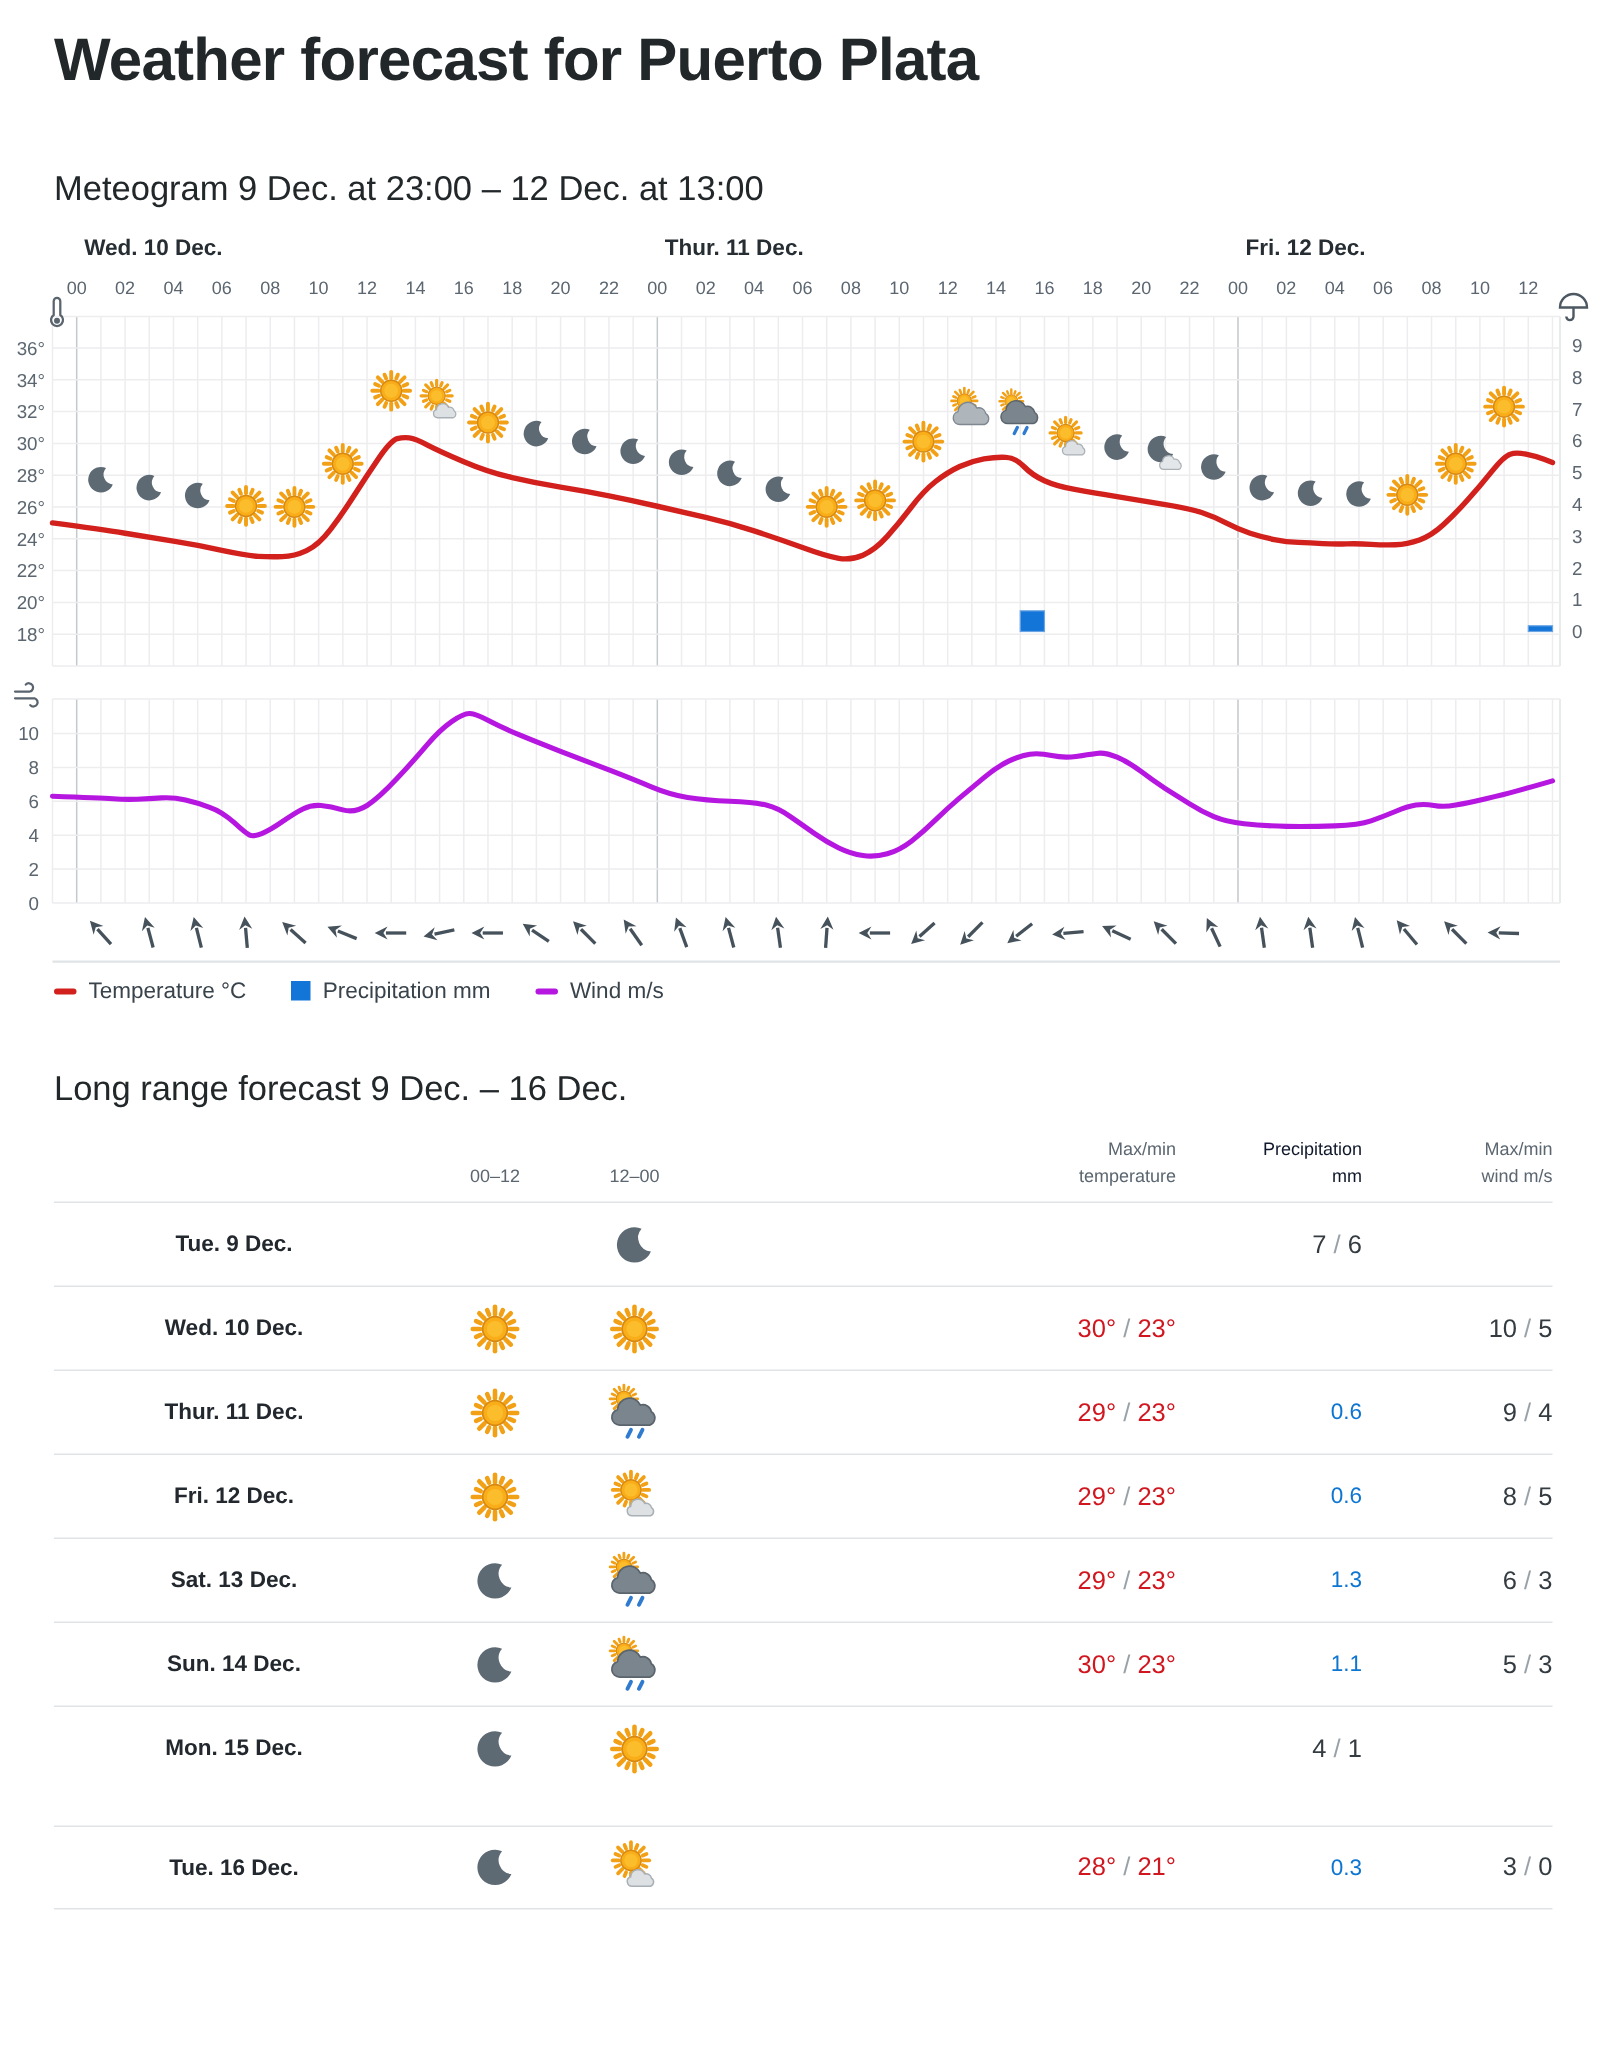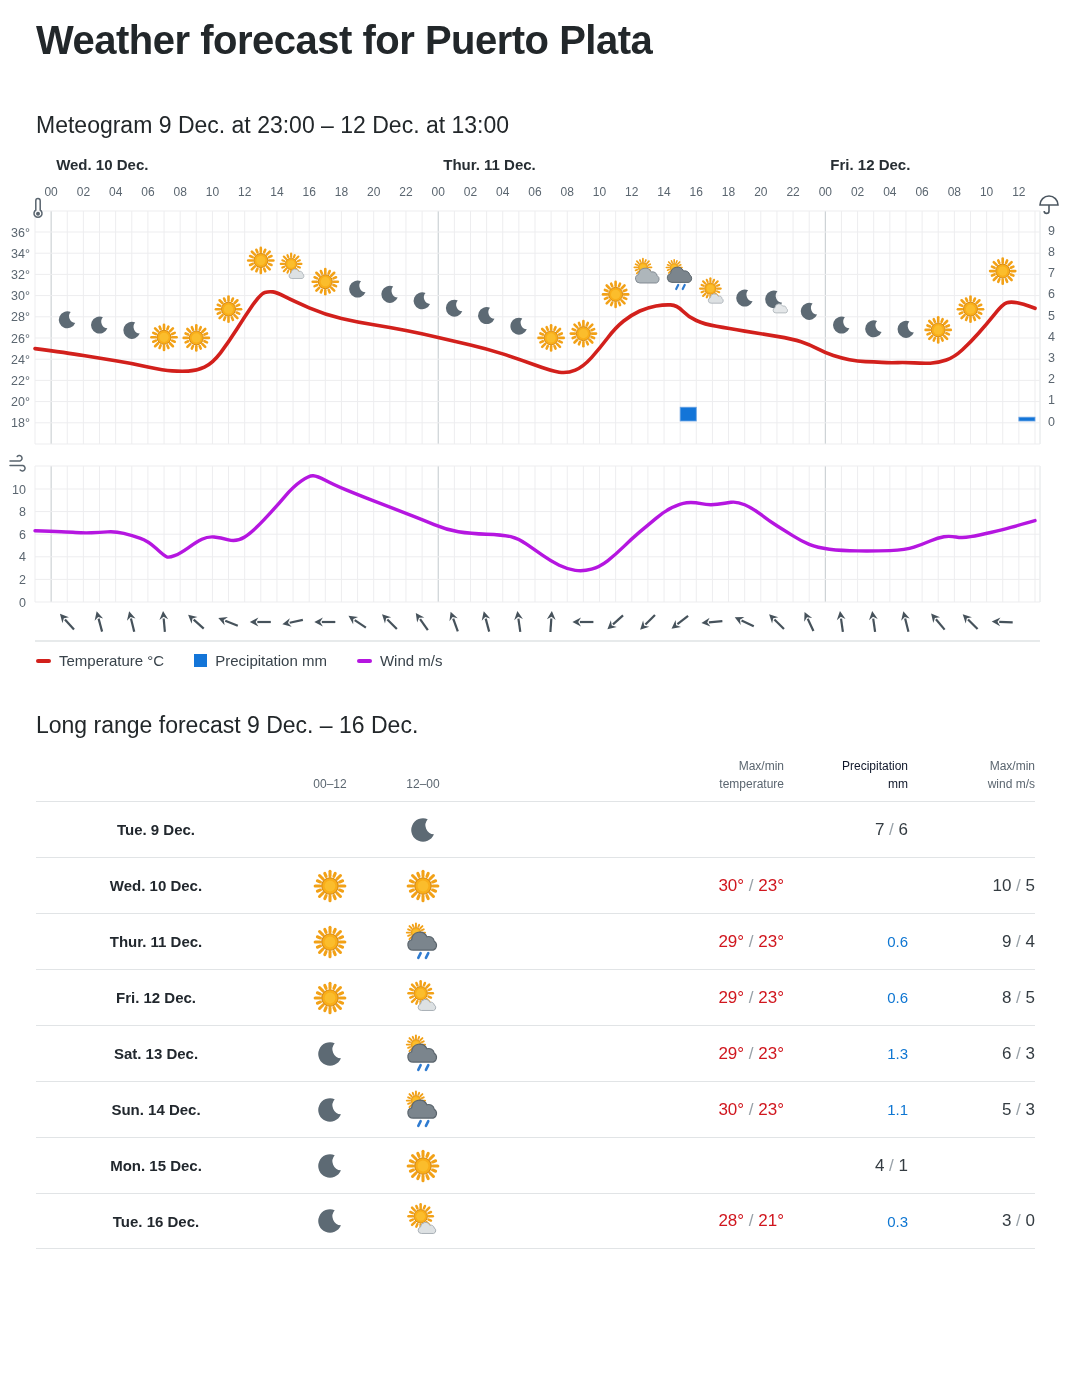--- a/index.html
+++ b/index.html
@@ -22,21 +22,21 @@
   .sw-sq { width:13px; height:13px; }
 
   .lr { position:absolute; left:36px; top:712px; width:999px; }
   .lr h2 { font-size:23px; font-weight:400; color:#22272a; }
   .lr-grid { display:grid; grid-template-columns:240px 108px 78px 322px 124px 127px; align-items:center; }
   .lr-head { margin-top:12px; height:50px; align-items:end; padding-bottom:8px;
              font-size:12px; color:#5b6670; white-space:pre-line; line-height:1.45; }
   .lr-head .c-ic1, .lr-head .c-ic2 { text-align:left; }
   .c-temp, .c-precip, .c-wind { text-align:right; }
   .lr-row { height:56px; border-top:1px solid #e1e4e6; }
-  .lr-row:last-child { border-bottom:1px solid #e1e4e6; }
+  .lr-row:last-child { border-bottom:1px solid #e1e4e6;margin-top:24px; }
   .cell-day { font-size:15px; font-weight:700; color:#22282e;text-align:center; }
   .c-ic1, .c-ic2 { display:flex; justify-content:center; }
   .tic { width:40px; height:40px; }
   .c-temp { font-size:17px; color:#d0161e; }
   .c-temp .sl, .c-wind .sl { color:#98a1a8; font-weight:400; }
   .c-precip { font-size:15px; color:#0e76d2; }
   .c-wind { font-size:17px; color:#343c42; }
 </style>
 </head>
 <body>

